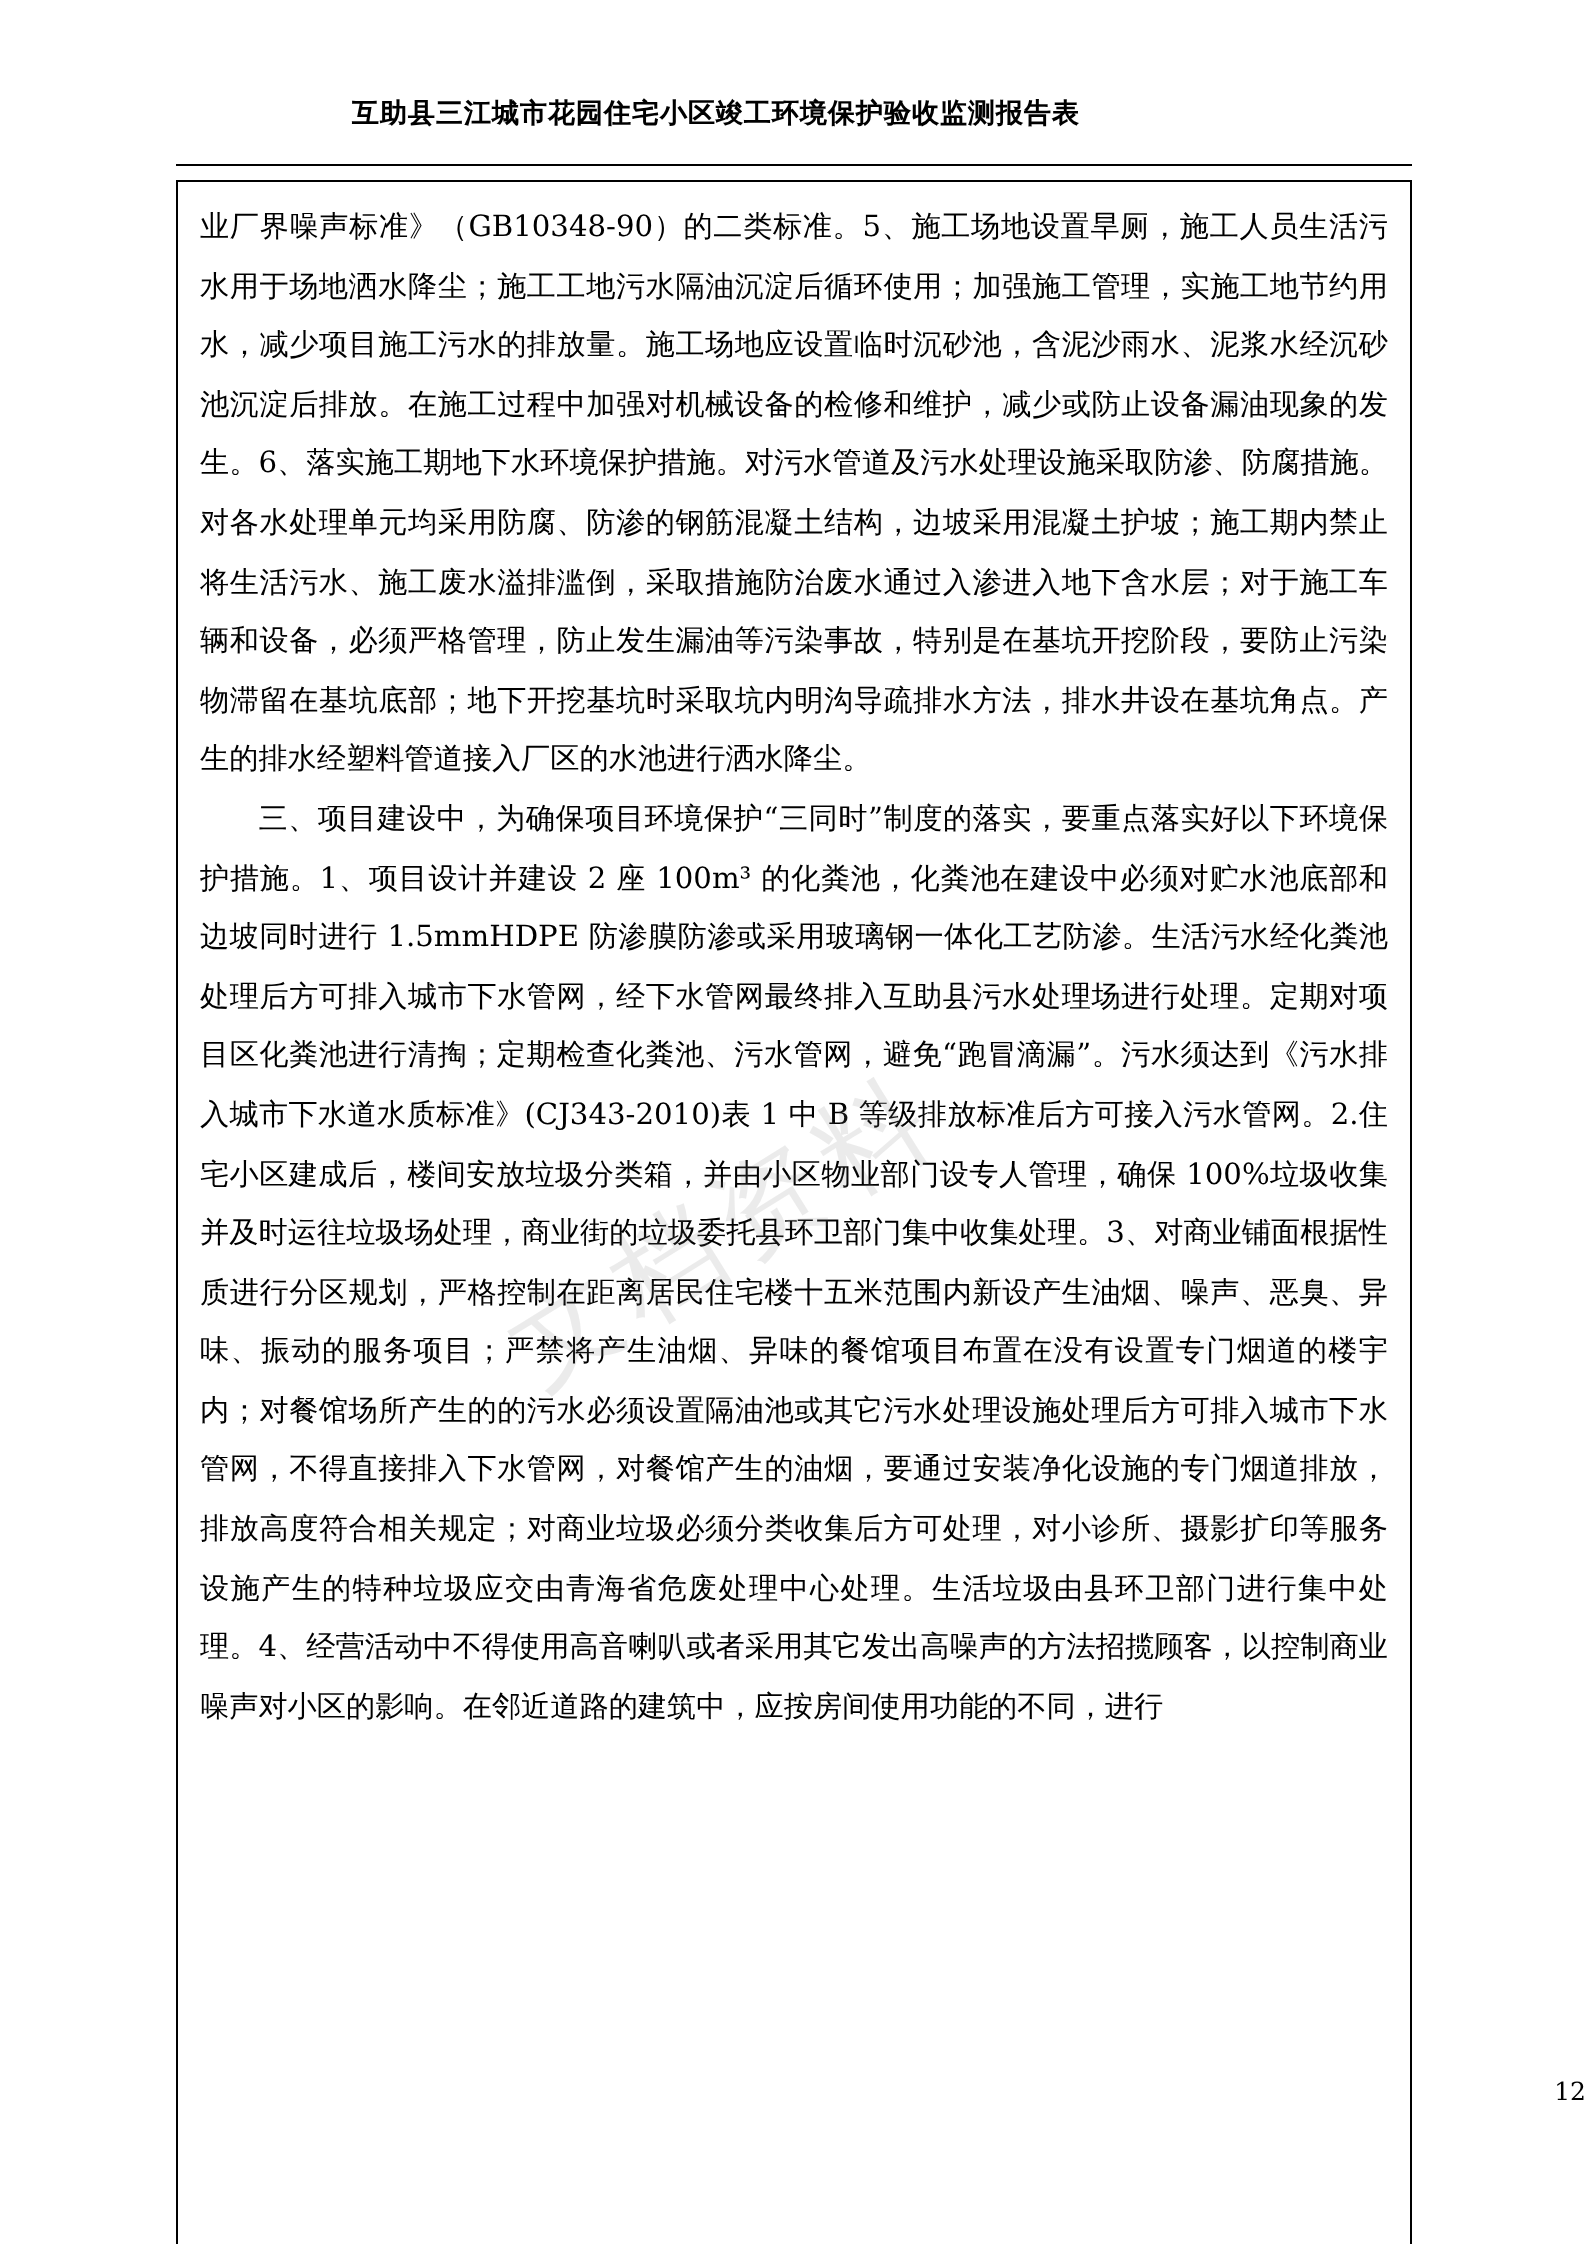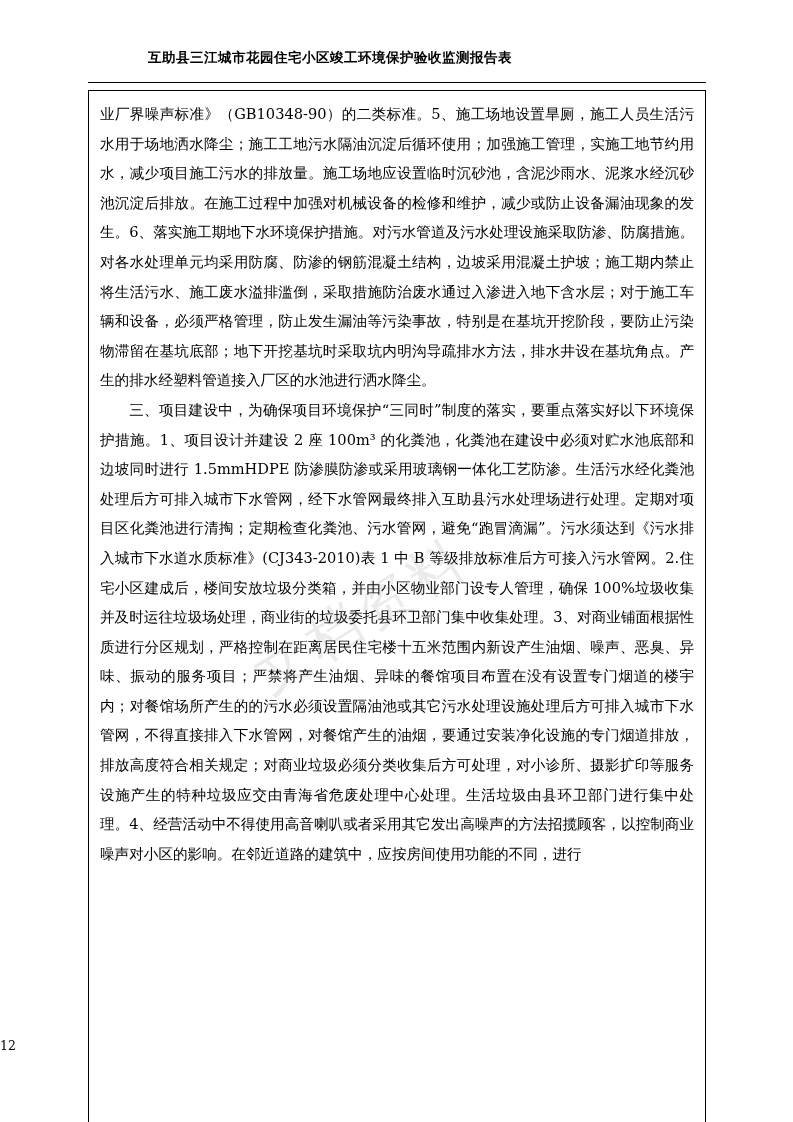--- a/index.html
+++ b/index.html
@@ -18,20 +18,21 @@
     overflow: hidden;
     box-sizing: border-box;
   }
   
   .header {
     position: absolute;
     left: 0;
     top: 48px;
     width: 660px;
     text-align: center;
+    padding-left: 28px;
   }
   .header-title {
     font-family: "DejaVu Serif", "Liberation Serif", serif;
     font-size: 13.5px;
     font-weight: bold;
     letter-spacing: 0.5px;
     color: #000;
     line-height: 1.4;
   }
   .header-rule {
@@ -85,21 +86,21 @@
     color: #7a7a7a;
     letter-spacing: 6px;
     white-space: nowrap;
   }
   
   .footer {
     position: absolute;
     left: 0;
     top: 1038px;
     width: 793px;
-    text-align: left;
+    text-align: right;
     font-family: "DejaVu Serif", "Liberation Serif", serif;
     font-size: 12.5px;
     color: #000;
   }
 </style>
 </head>
 <body>
 
 <div class="page">
 

